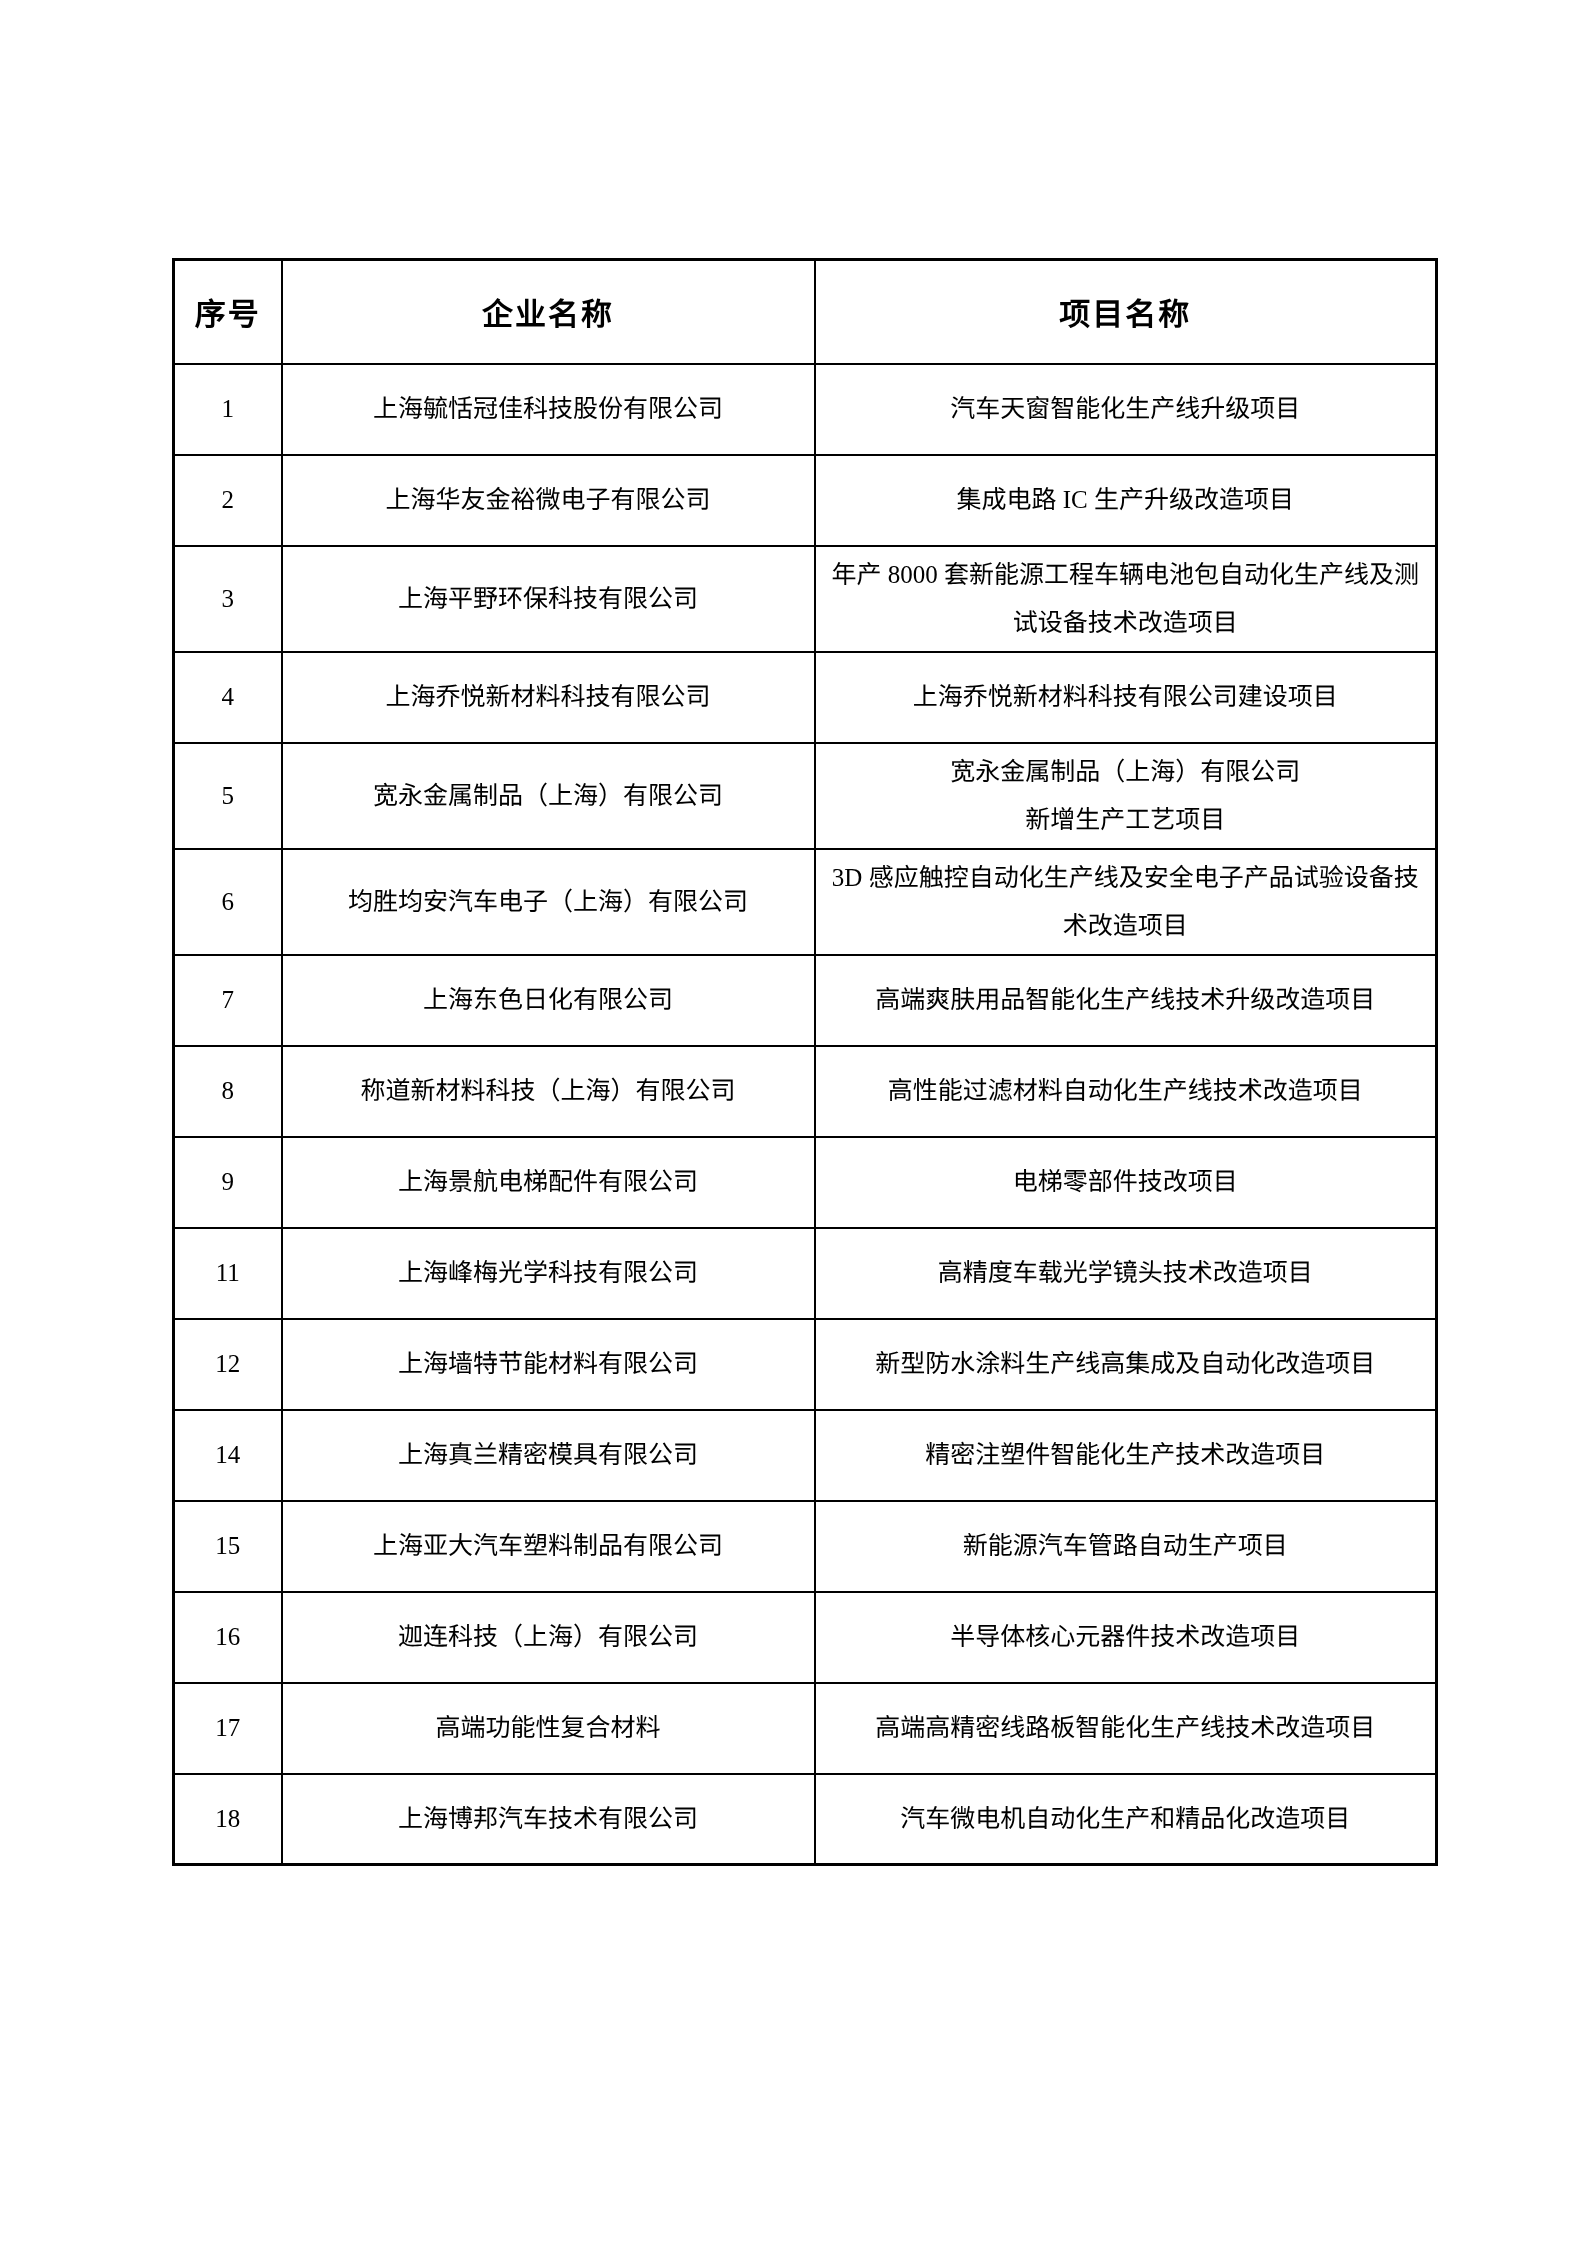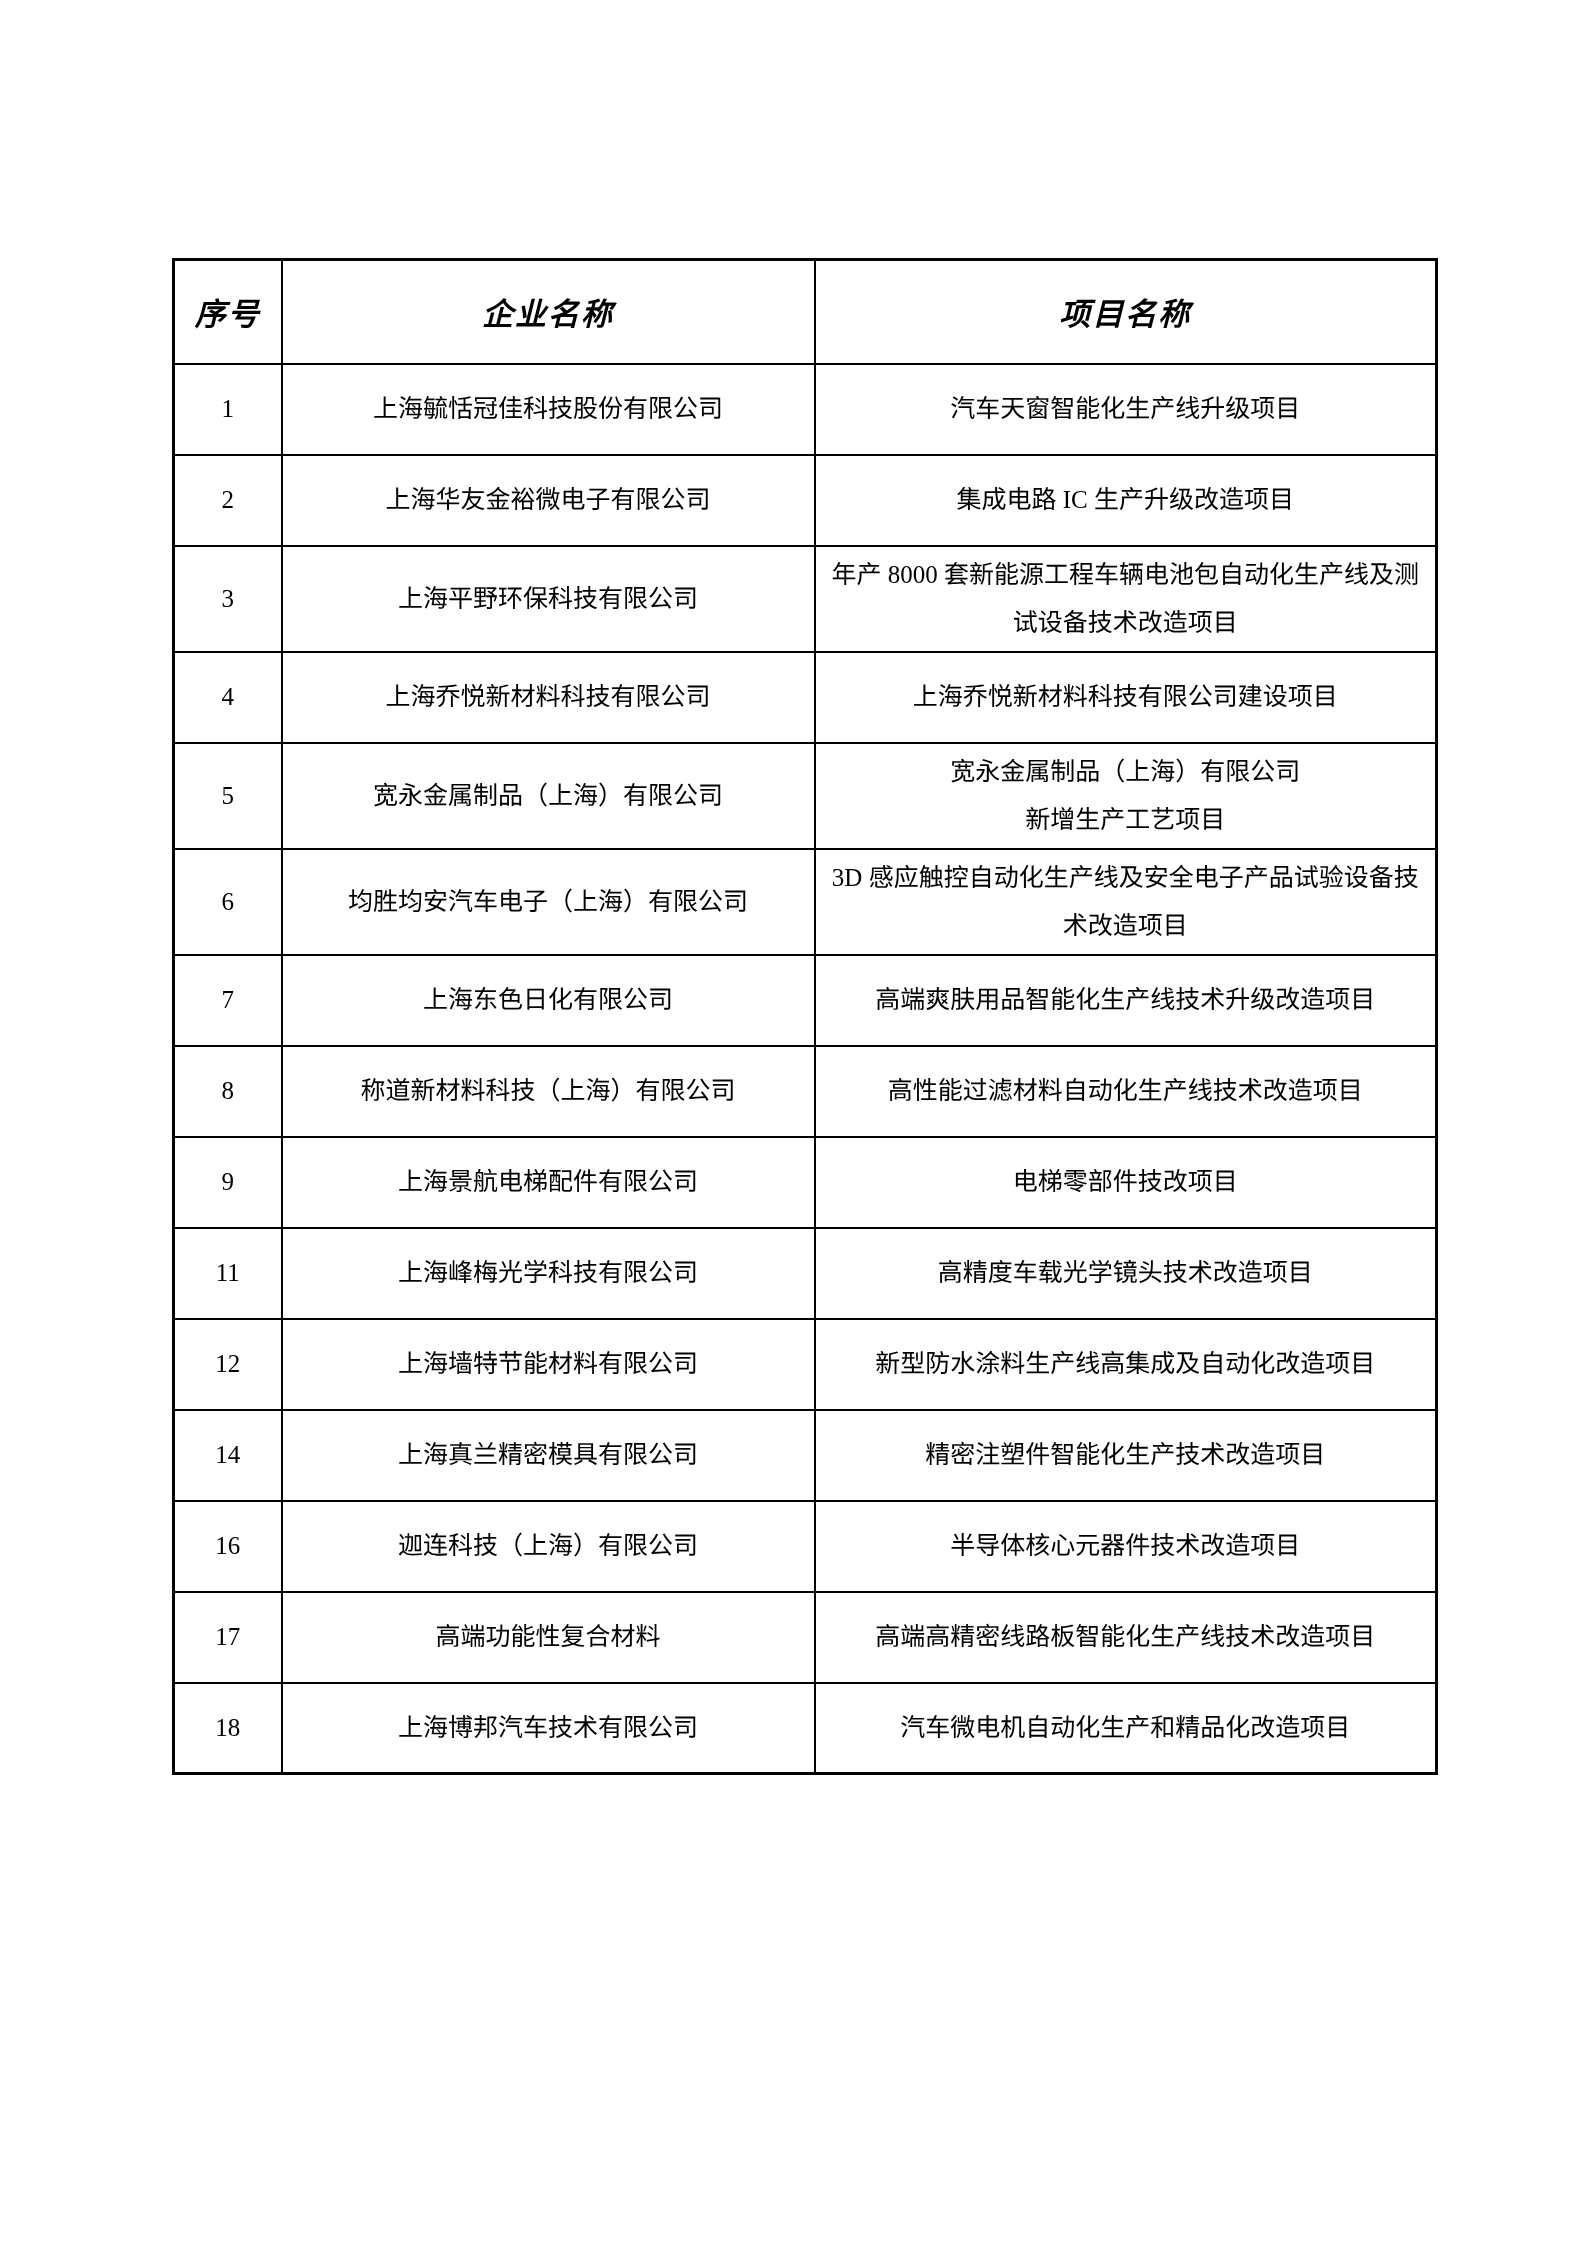--- a/index.html
+++ b/index.html
@@ -31,21 +31,20 @@
   table.projects th,
   table.projects td {
     border: 2px solid #000000;
     text-align: center;
     vertical-align: middle;
     padding: 4px 14px;
     overflow: hidden;
   }
   table.projects thead tr {
     height: 104px;
-    font-style: italic;
   }
   table.projects th {
     font-size: 31px;
     font-weight: bold;
     letter-spacing: 2px;
   }
   table.projects tbody tr {
     height: 91px;
   }
   table.projects td {
@@ -146,20 +145,25 @@
     <td class="col-project">新型防水涂料生产线高集成及自动化改造项目</td>
   </tr>
 
 
   <tr>
     <td class="col-no">14</td>
     <td class="col-company">上海真兰精密模具有限公司</td>
     <td class="col-project">精密注塑件智能化生产技术改造项目</td>
   </tr>
 
+  <tr>
+    <td class="col-no">15</td>
+    <td class="col-company">上海亚大汽车塑料制品有限公司</td>
+    <td class="col-project">新能源汽车管路自动生产项目</td>
+  </tr>
 
   <tr>
     <td class="col-no">16</td>
     <td class="col-company">迦连科技（上海）有限公司</td>
     <td class="col-project">半导体核心元器件技术改造项目</td>
   </tr>
 
   <tr>
     <td class="col-no">17</td>
     <td class="col-company">高端功能性复合材料</td>

